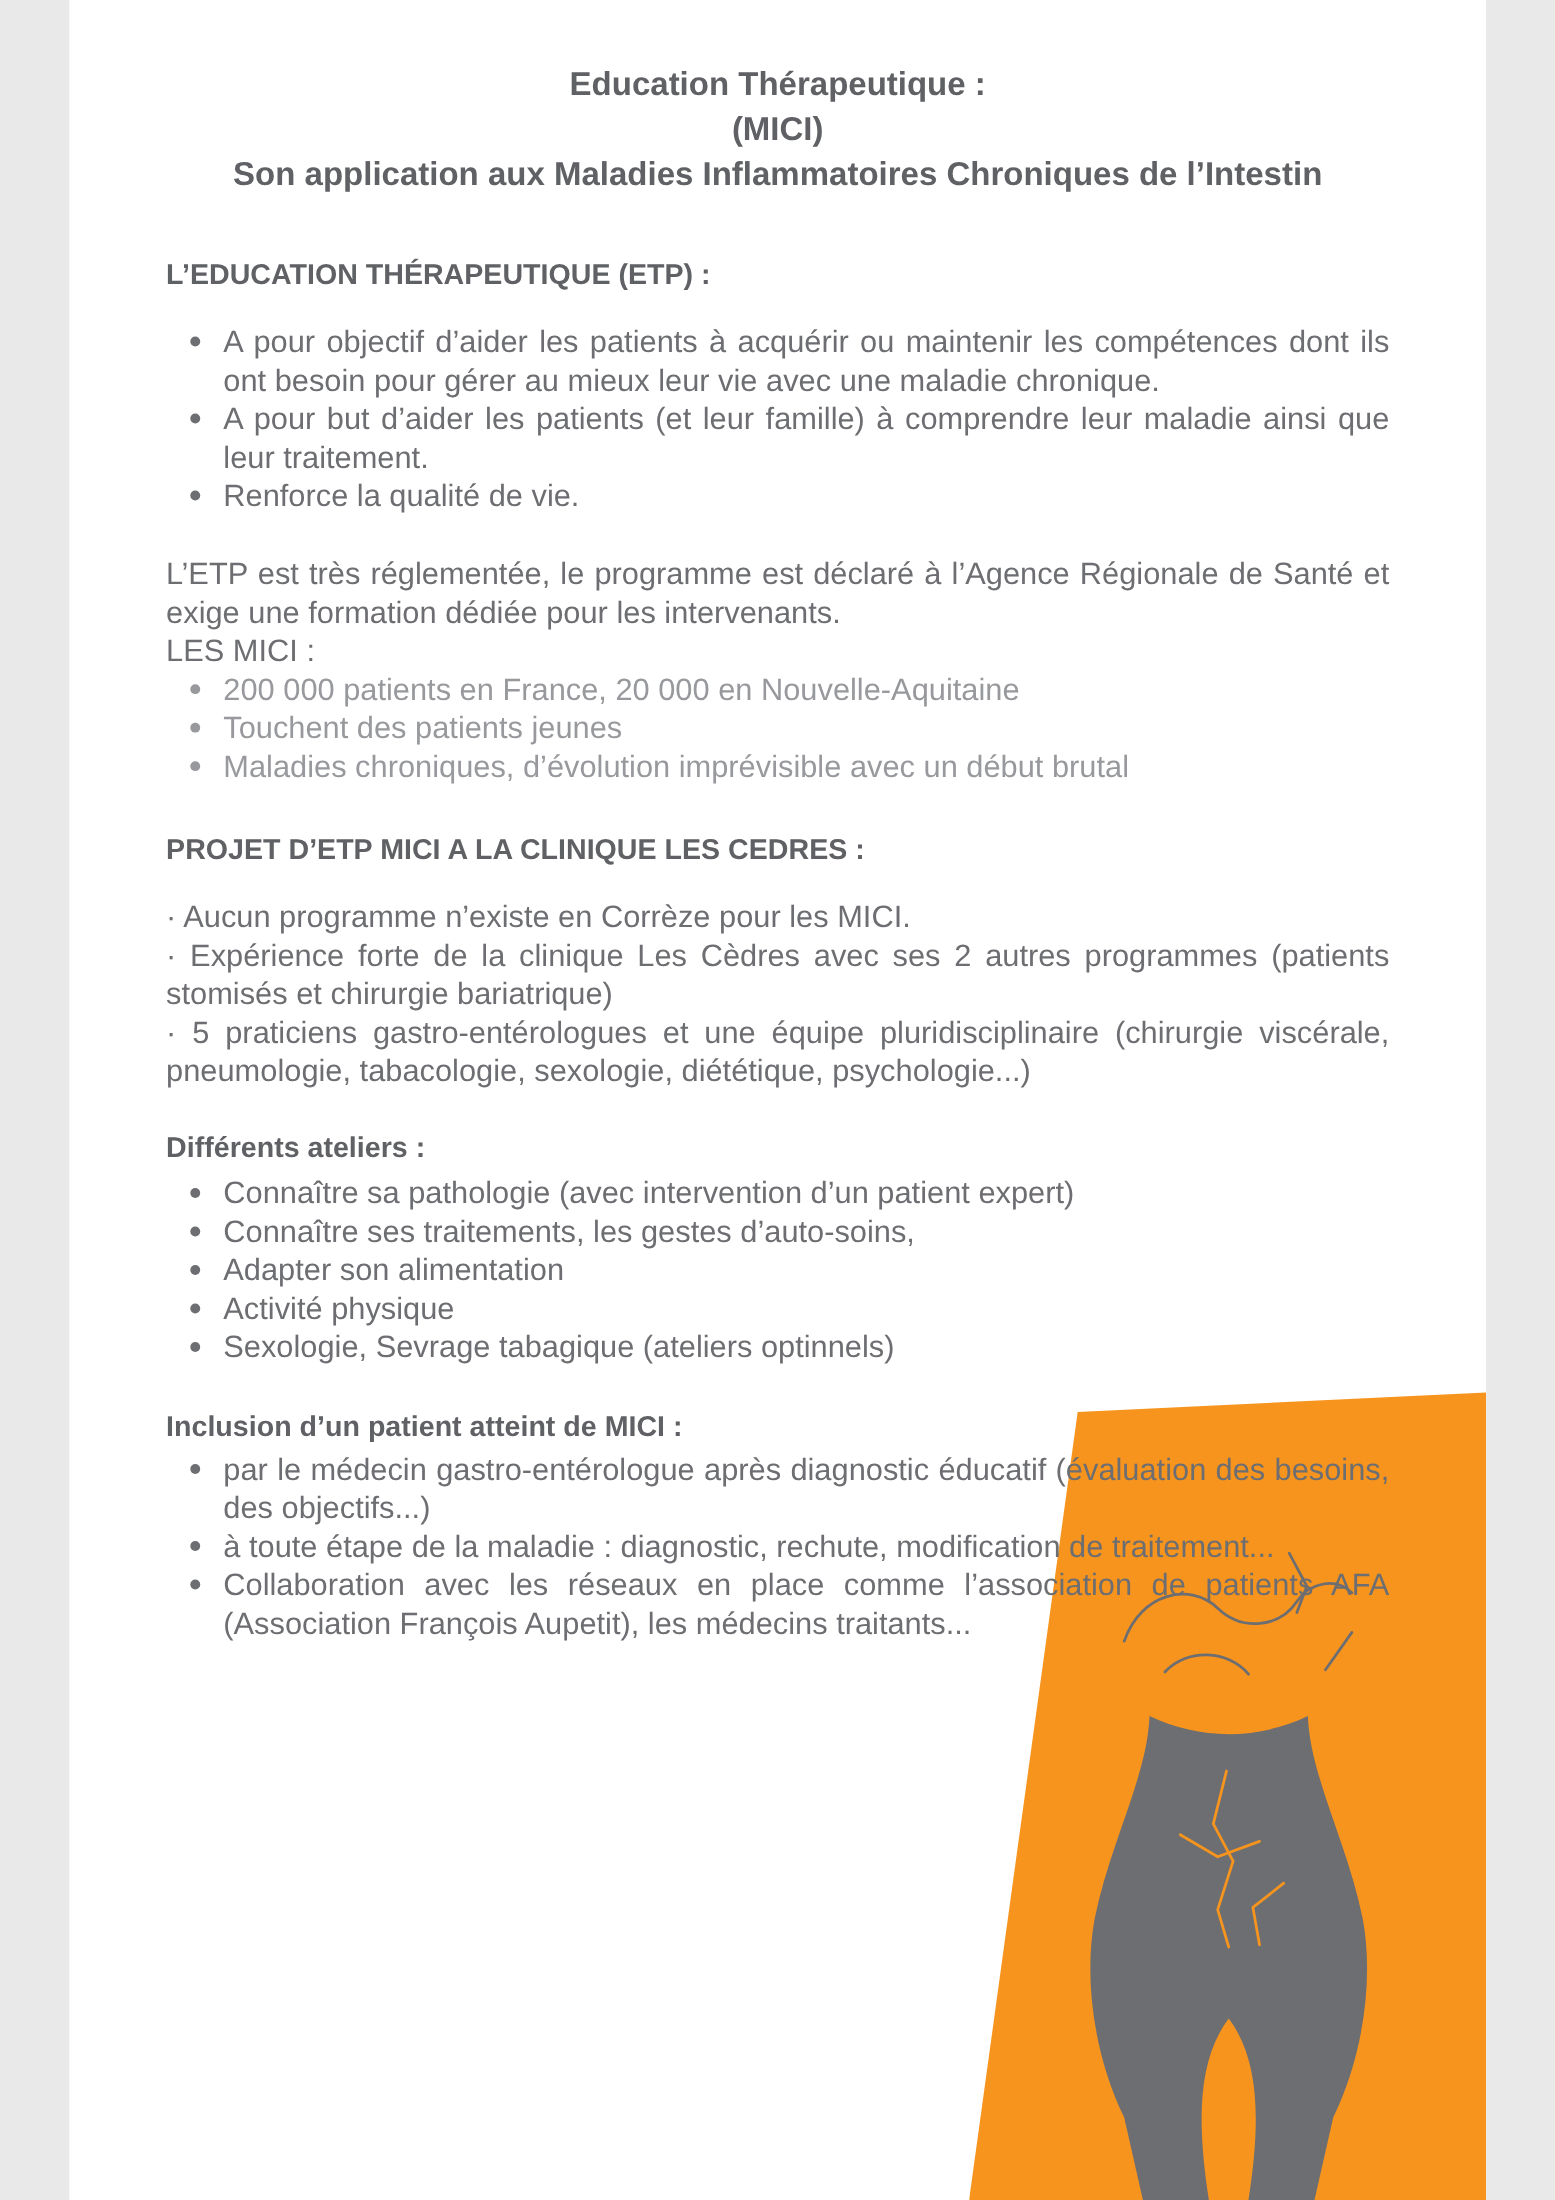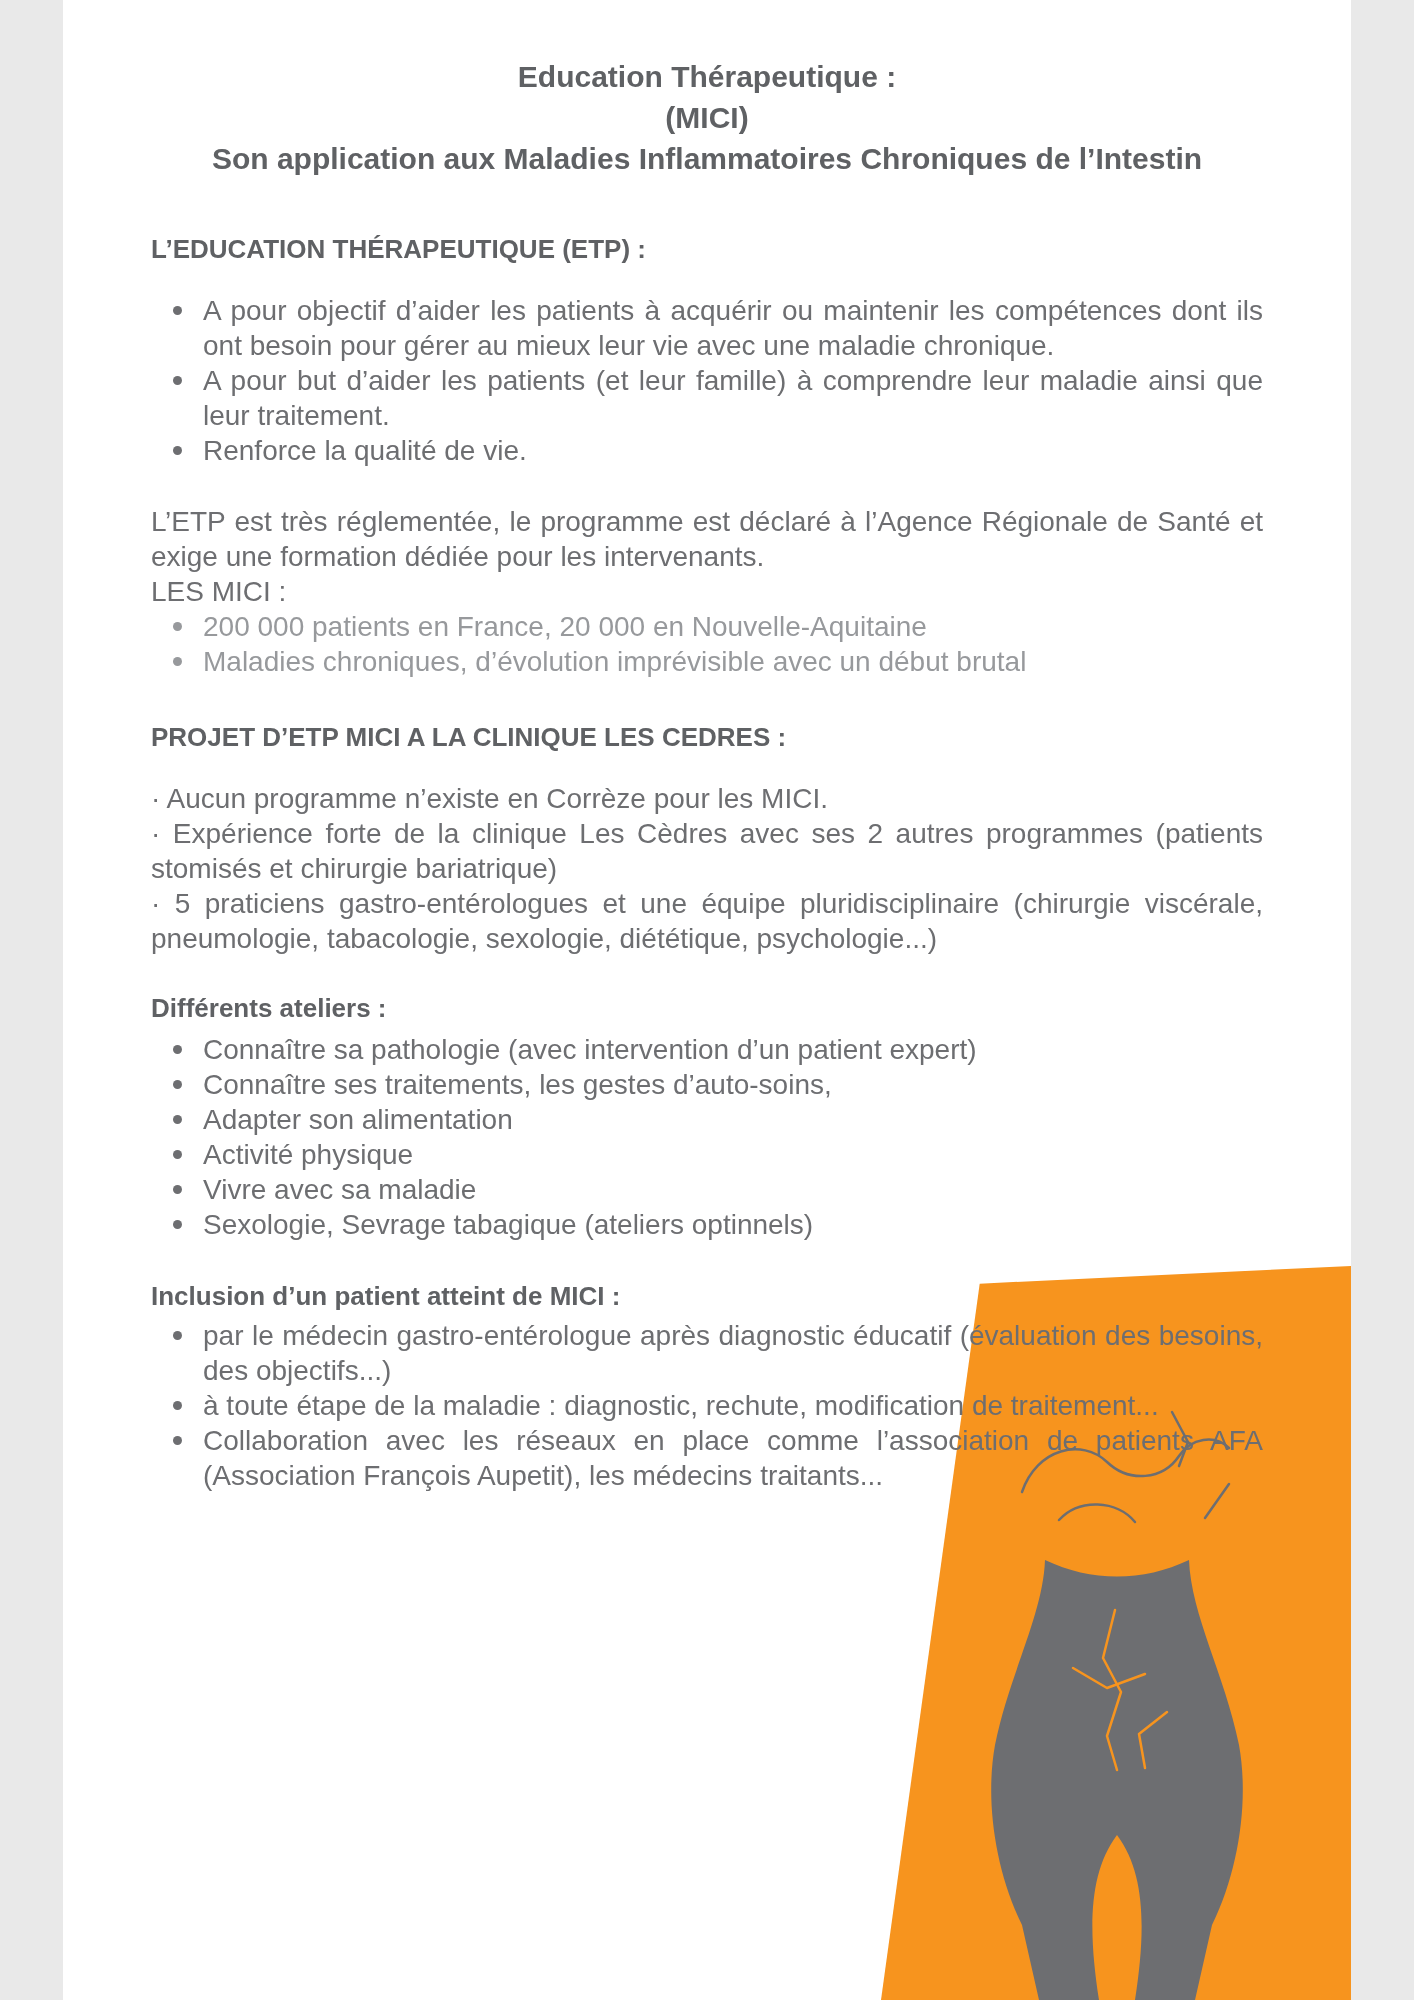--- a/index.html
+++ b/index.html
@@ -156,41 +156,41 @@
       <h2 class="h-etp">L’EDUCATION THÉRAPEUTIQUE (ETP) :</h2>
       <ul class="bullets justify etp-bullets">
         <li>A pour objectif d’aider les patients à acquérir ou maintenir les compétences dont ils ont besoin pour gérer au mieux leur vie avec une maladie chronique.</li>
         <li>A pour but d’aider les patients (et leur famille) à comprendre leur maladie ainsi que leur traitement.</li>
         <li>Renforce la qualité de vie.</li>
       </ul>
       <p class="justify etp-para">L’ETP est très réglementée, le programme est déclaré à l’Agence Régionale de Santé et exige une formation dédiée pour les intervenants.</p>
       <p>LES MICI :</p>
       <ul class="bullets muted mici-bullets">
         <li>200 000 patients en France, 20 000 en Nouvelle-Aquitaine</li>
+        <li>Touchent des patients jeunes</li>
         <li>Maladies chroniques, d’évolution imprévisible avec un début brutal</li>
       </ul>
     </section>
 
     <section>
       <h2 class="h-projet">PROJET D’ETP MICI A LA CLINIQUE LES CEDRES :</h2>
       <div class="projet-items">
         <p class="justify">· Aucun programme n’existe en Corrèze pour les MICI.</p>
         <p class="justify">· Expérience forte de la clinique Les Cèdres avec ses 2 autres programmes (patients stomisés et chirurgie bariatrique)</p>
         <p class="justify">· 5 praticiens gastro-entérologues et une équipe pluridisciplinaire (chirurgie viscérale, pneumologie, tabacologie, sexologie, diététique, psychologie...)</p>
       </div>
     </section>
 
     <section>
       <h2 class="h-ateliers">Différents ateliers :</h2>
       <ul class="bullets ateliers-bullets">
         <li>Connaître sa pathologie (avec intervention d’un patient expert)</li>
         <li>Connaître ses traitements, les gestes d’auto-soins,</li>
         <li>Adapter son alimentation</li>
         <li>Activité physique</li>
-        <li>Vivre avec sa maladie</li>
         <li>Sexologie, Sevrage tabagique (ateliers optinnels)</li>
       </ul>
     </section>
 
     <section>
       <h2 class="h-inclusion">Inclusion d’un patient atteint de MICI :</h2>
       <ul class="bullets justify inclusion-bullets">
         <li>par le médecin gastro-entérologue après diagnostic éducatif (évaluation des besoins, des objectifs...)</li>
         <li>à toute étape de la maladie : diagnostic, rechute, modification de traitement...</li>
         <li>Collaboration avec les réseaux en place comme l’association de patients AFA (Association François Aupetit), les médecins traitants...</li>

